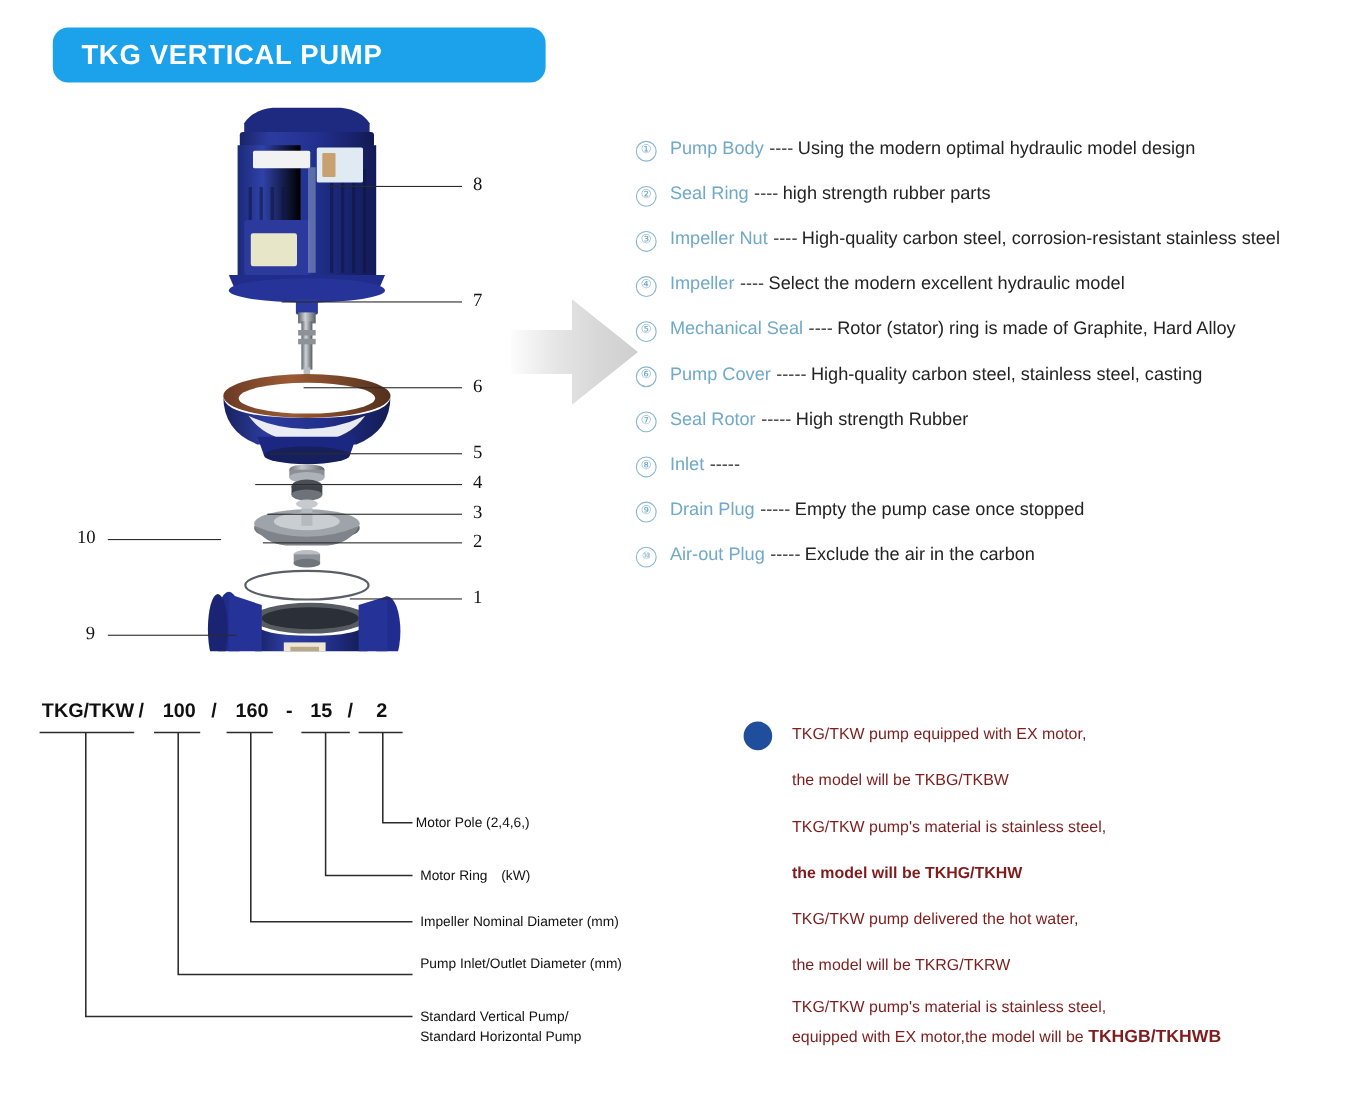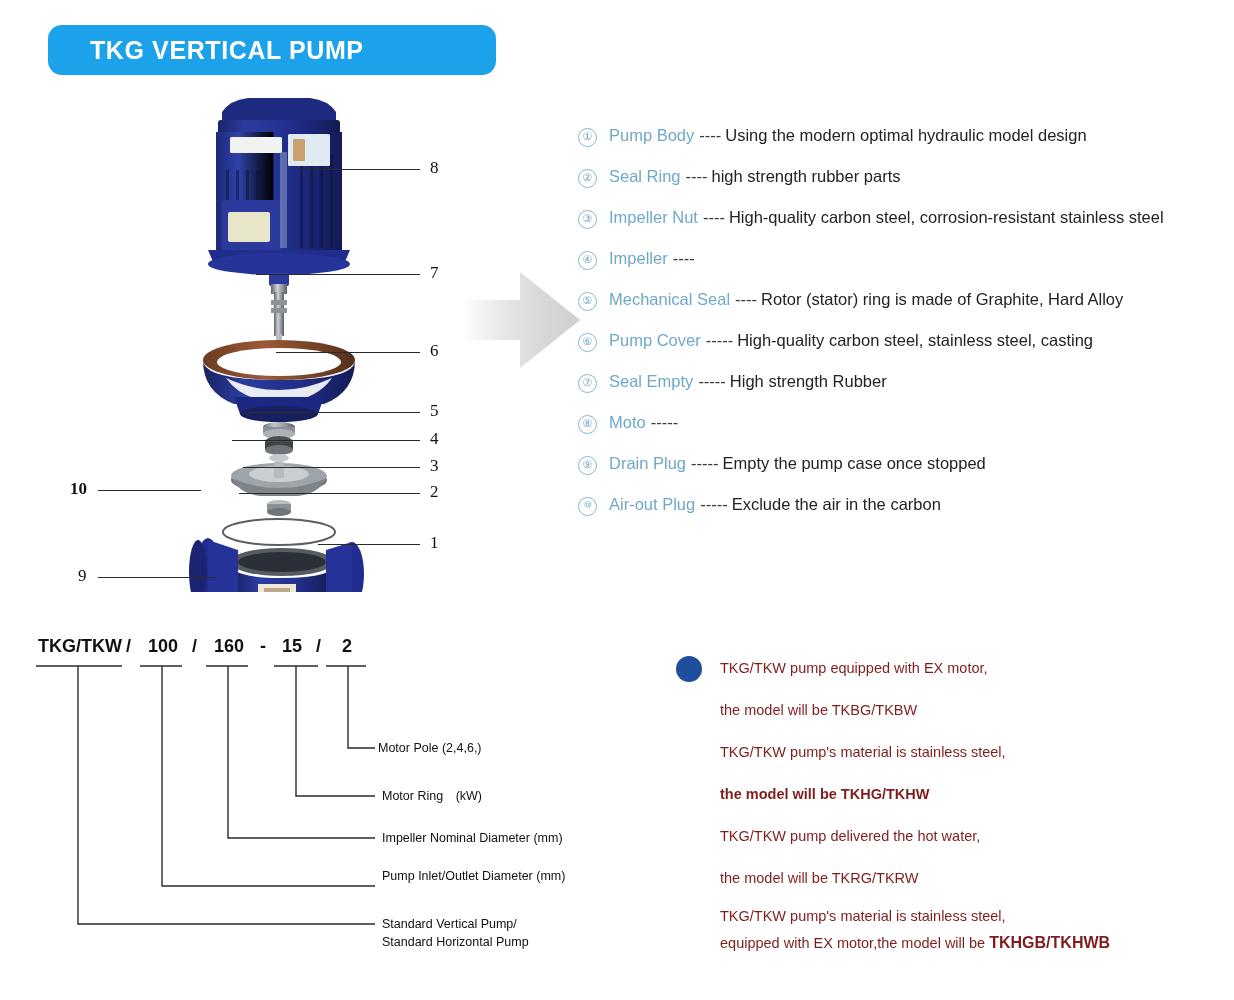--- a/index.html
+++ b/index.html
@@ -16,21 +16,21 @@
 
   
   #title-banner{
     position:absolute;left:48px;top:25px;width:448px;height:50px;
     background:#1ba2ea;
     border-radius:14px;
     display:flex;align-items:center;
   }
   #title-text{
     color:#ffffff;font-size:25px;font-weight:bold;letter-spacing:.6px;
-    margin-left:42px;
+    margin-left:26px;
   }
 
   
   #pump-figure{position:absolute;left:130px;top:92px;width:300px;height:500px;}
   #pump-figure svg{display:block;}
 
   
   .callout{position:absolute;height:14px;}
   .callout .lead{
     position:absolute;left:0;top:6px;height:1px;background:#2b2b2b;
@@ -272,21 +272,21 @@
       <span class="lead" style="left:109px;width:181px;"></span>
       <span class="num" style="left:300px;">2</span>
     </div>
     <div class="callout" style="left:130px;top:538px;width:310px;">
       <span class="lead" style="left:188px;width:102px;"></span>
       <span class="num" style="left:300px;">1</span>
     </div>
   </div>
 
   <div>
-    <div class="callout callout-left" style="left:70px;top:484px;width:160px;font-weight:bold;">
+    <div class="callout callout-left" style="left:70px;top:484px;width:160px;">
       <span class="num" style="left:0px;">10</span>
       <span class="lead" style="left:28px;width:103px;"></span>
     </div>
     <div class="callout callout-left" style="left:70px;top:571px;width:170px;">
       <span class="num" style="left:8px;">9</span>
       <span class="lead" style="left:28px;width:117px;"></span>
     </div>
   </div>
 
   <div id="flow-arrow">
@@ -319,42 +319,43 @@
     <div class="part-row">
       <span class="part-circle">③</span>
       <span class="part-name">Impeller Nut</span>
       <span class="part-dash">----</span>
       <span class="part-desc">High-quality carbon steel, corrosion-resistant stainless steel</span>
     </div>
     <div class="part-row">
       <span class="part-circle">④</span>
       <span class="part-name">Impeller</span>
       <span class="part-dash">----</span>
+      <span class="part-desc">Select the modern excellent hydraulic model</span>
     </div>
     <div class="part-row">
       <span class="part-circle">⑤</span>
       <span class="part-name">Mechanical Seal</span>
       <span class="part-dash">----</span>
       <span class="part-desc">Rotor (stator) ring is made of Graphite, Hard Alloy</span>
     </div>
     <div class="part-row">
       <span class="part-circle">⑥</span>
       <span class="part-name">Pump Cover</span>
       <span class="part-dash">-----</span>
       <span class="part-desc">High-quality carbon steel, stainless steel, casting</span>
     </div>
     <div class="part-row">
       <span class="part-circle">⑦</span>
-      <span class="part-name">Seal Empty</span>
+      <span class="part-name">Seal Rotor</span>
       <span class="part-dash">-----</span>
       <span class="part-desc">High strength Rubber</span>
     </div>
     <div class="part-row">
       <span class="part-circle">⑧</span>
-      <span class="part-name" style="margin-left:12px;">Moto</span>
+      <span class="part-name" style="margin-left:12px;">Inlet</span>
       <span class="part-dash">-----</span>
     </div>
     <div class="part-row">
       <span class="part-circle">⑨</span>
       <span class="part-name">Drain Plug</span>
       <span class="part-dash">-----</span>
       <span class="part-desc">Empty the pump case once stopped</span>
     </div>
     <div class="part-row">
       <span class="part-circle wide">⑩</span>

